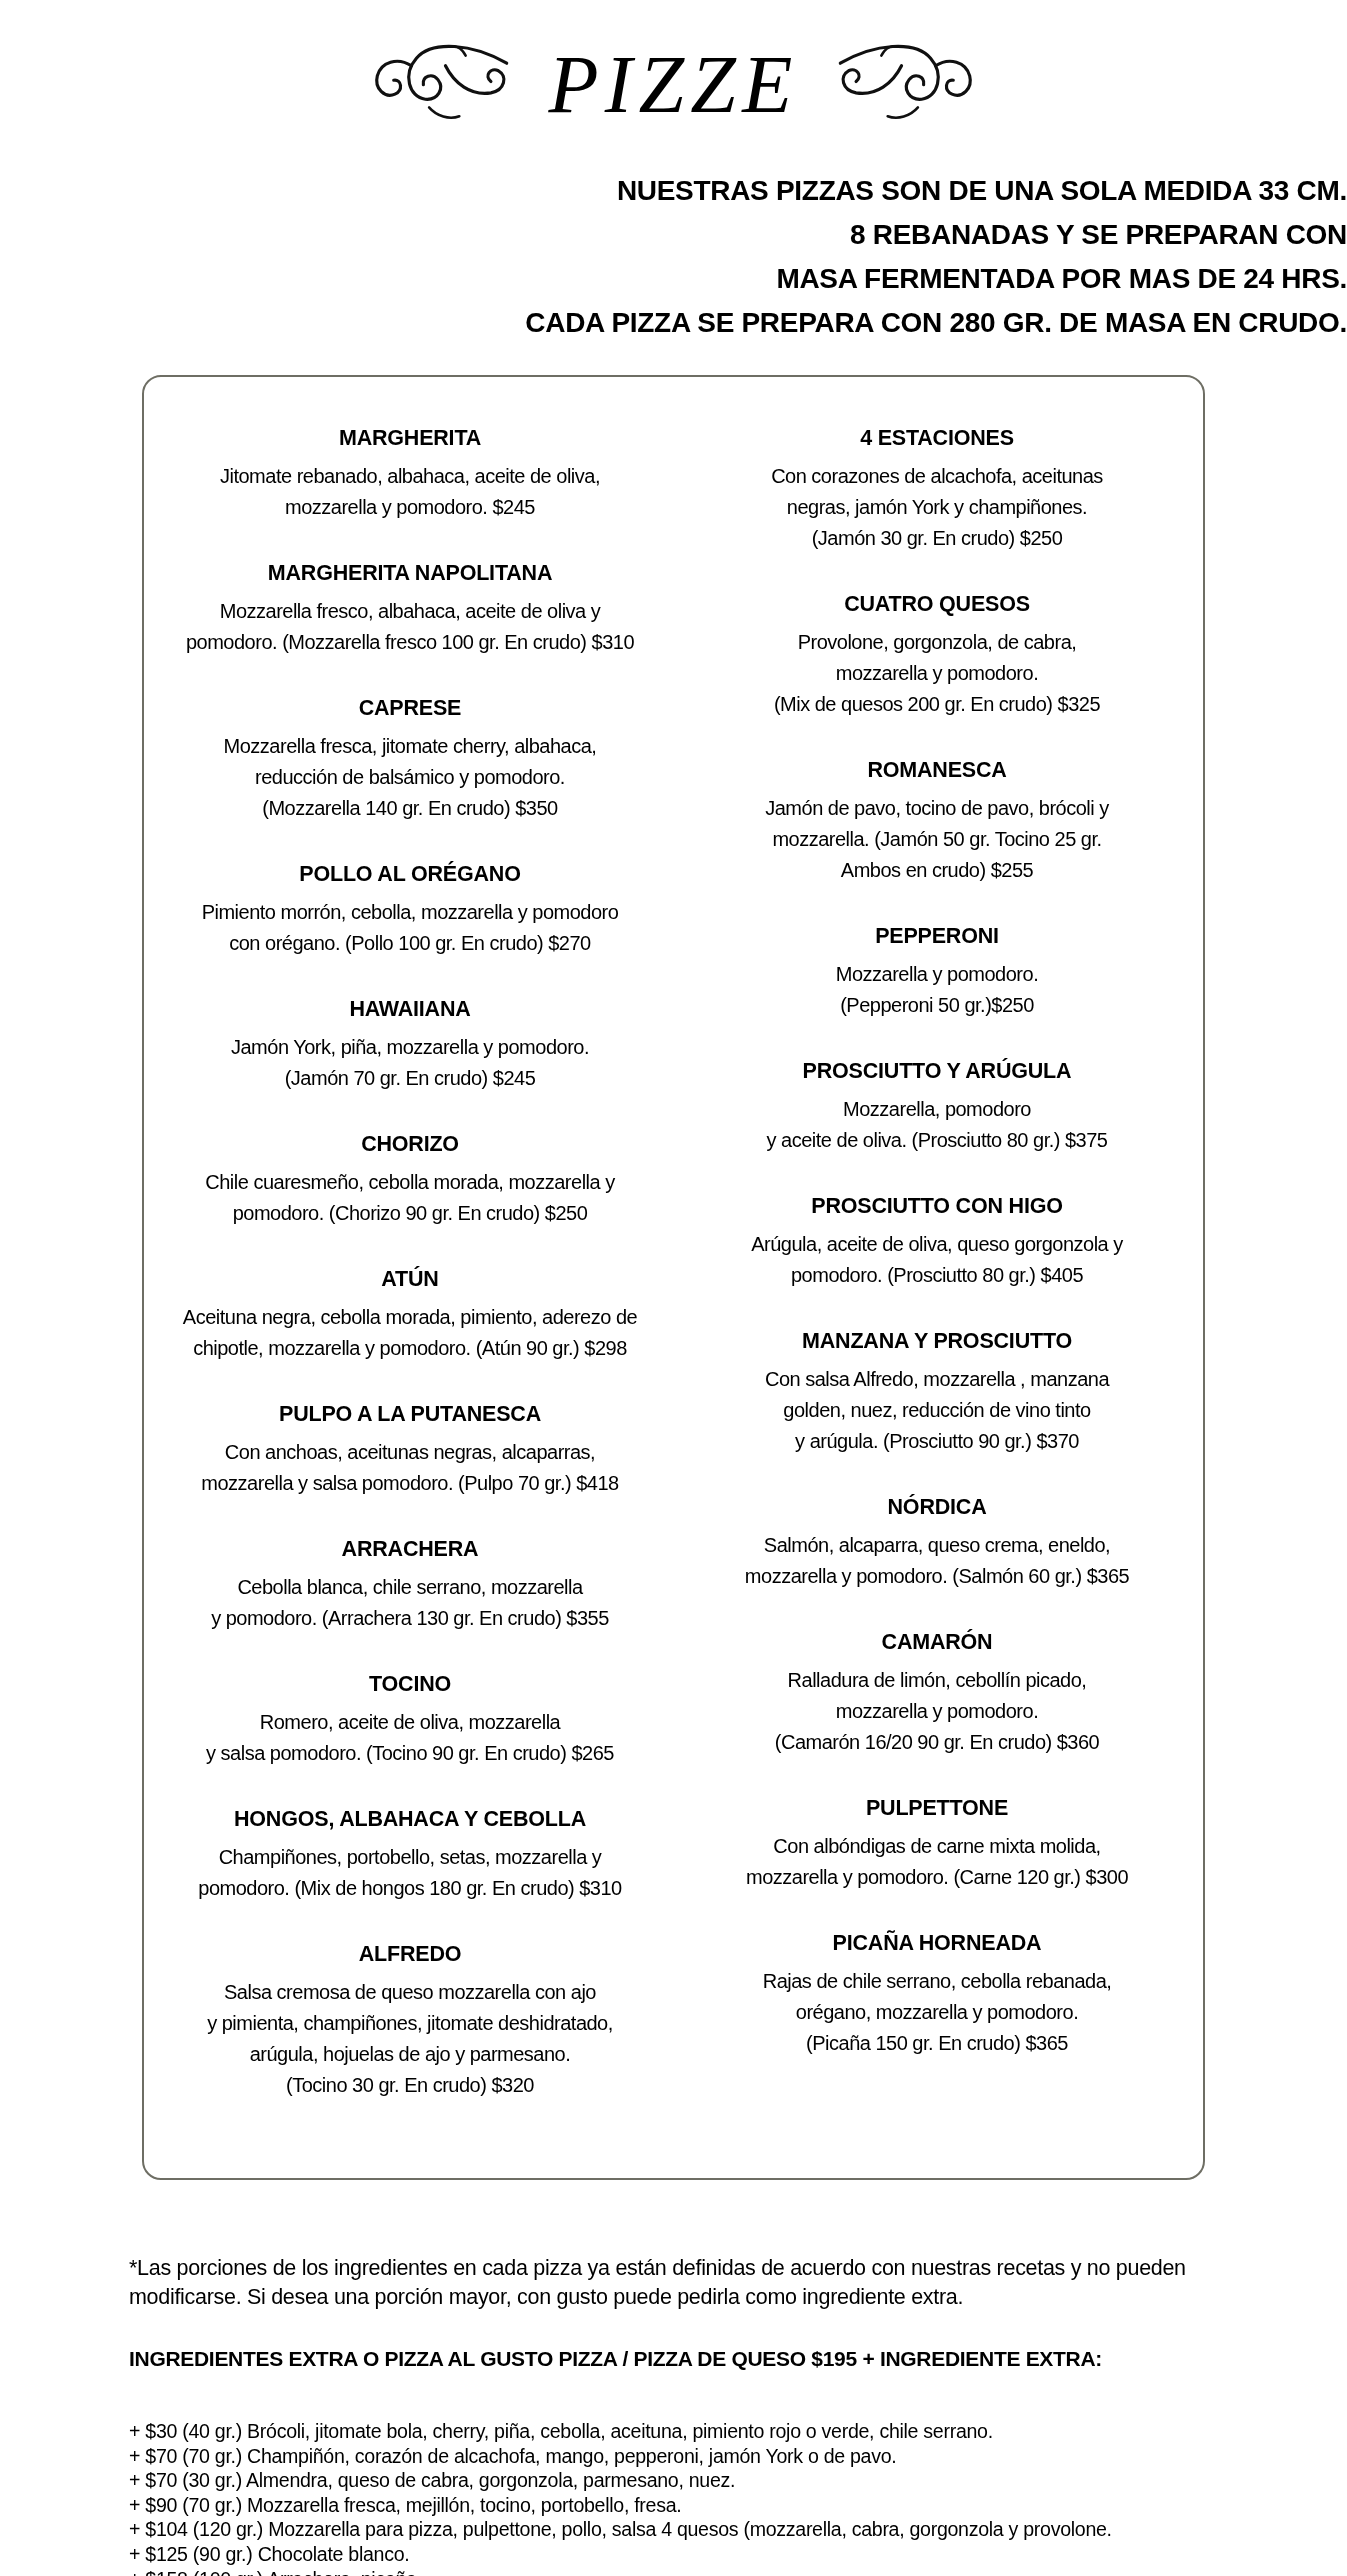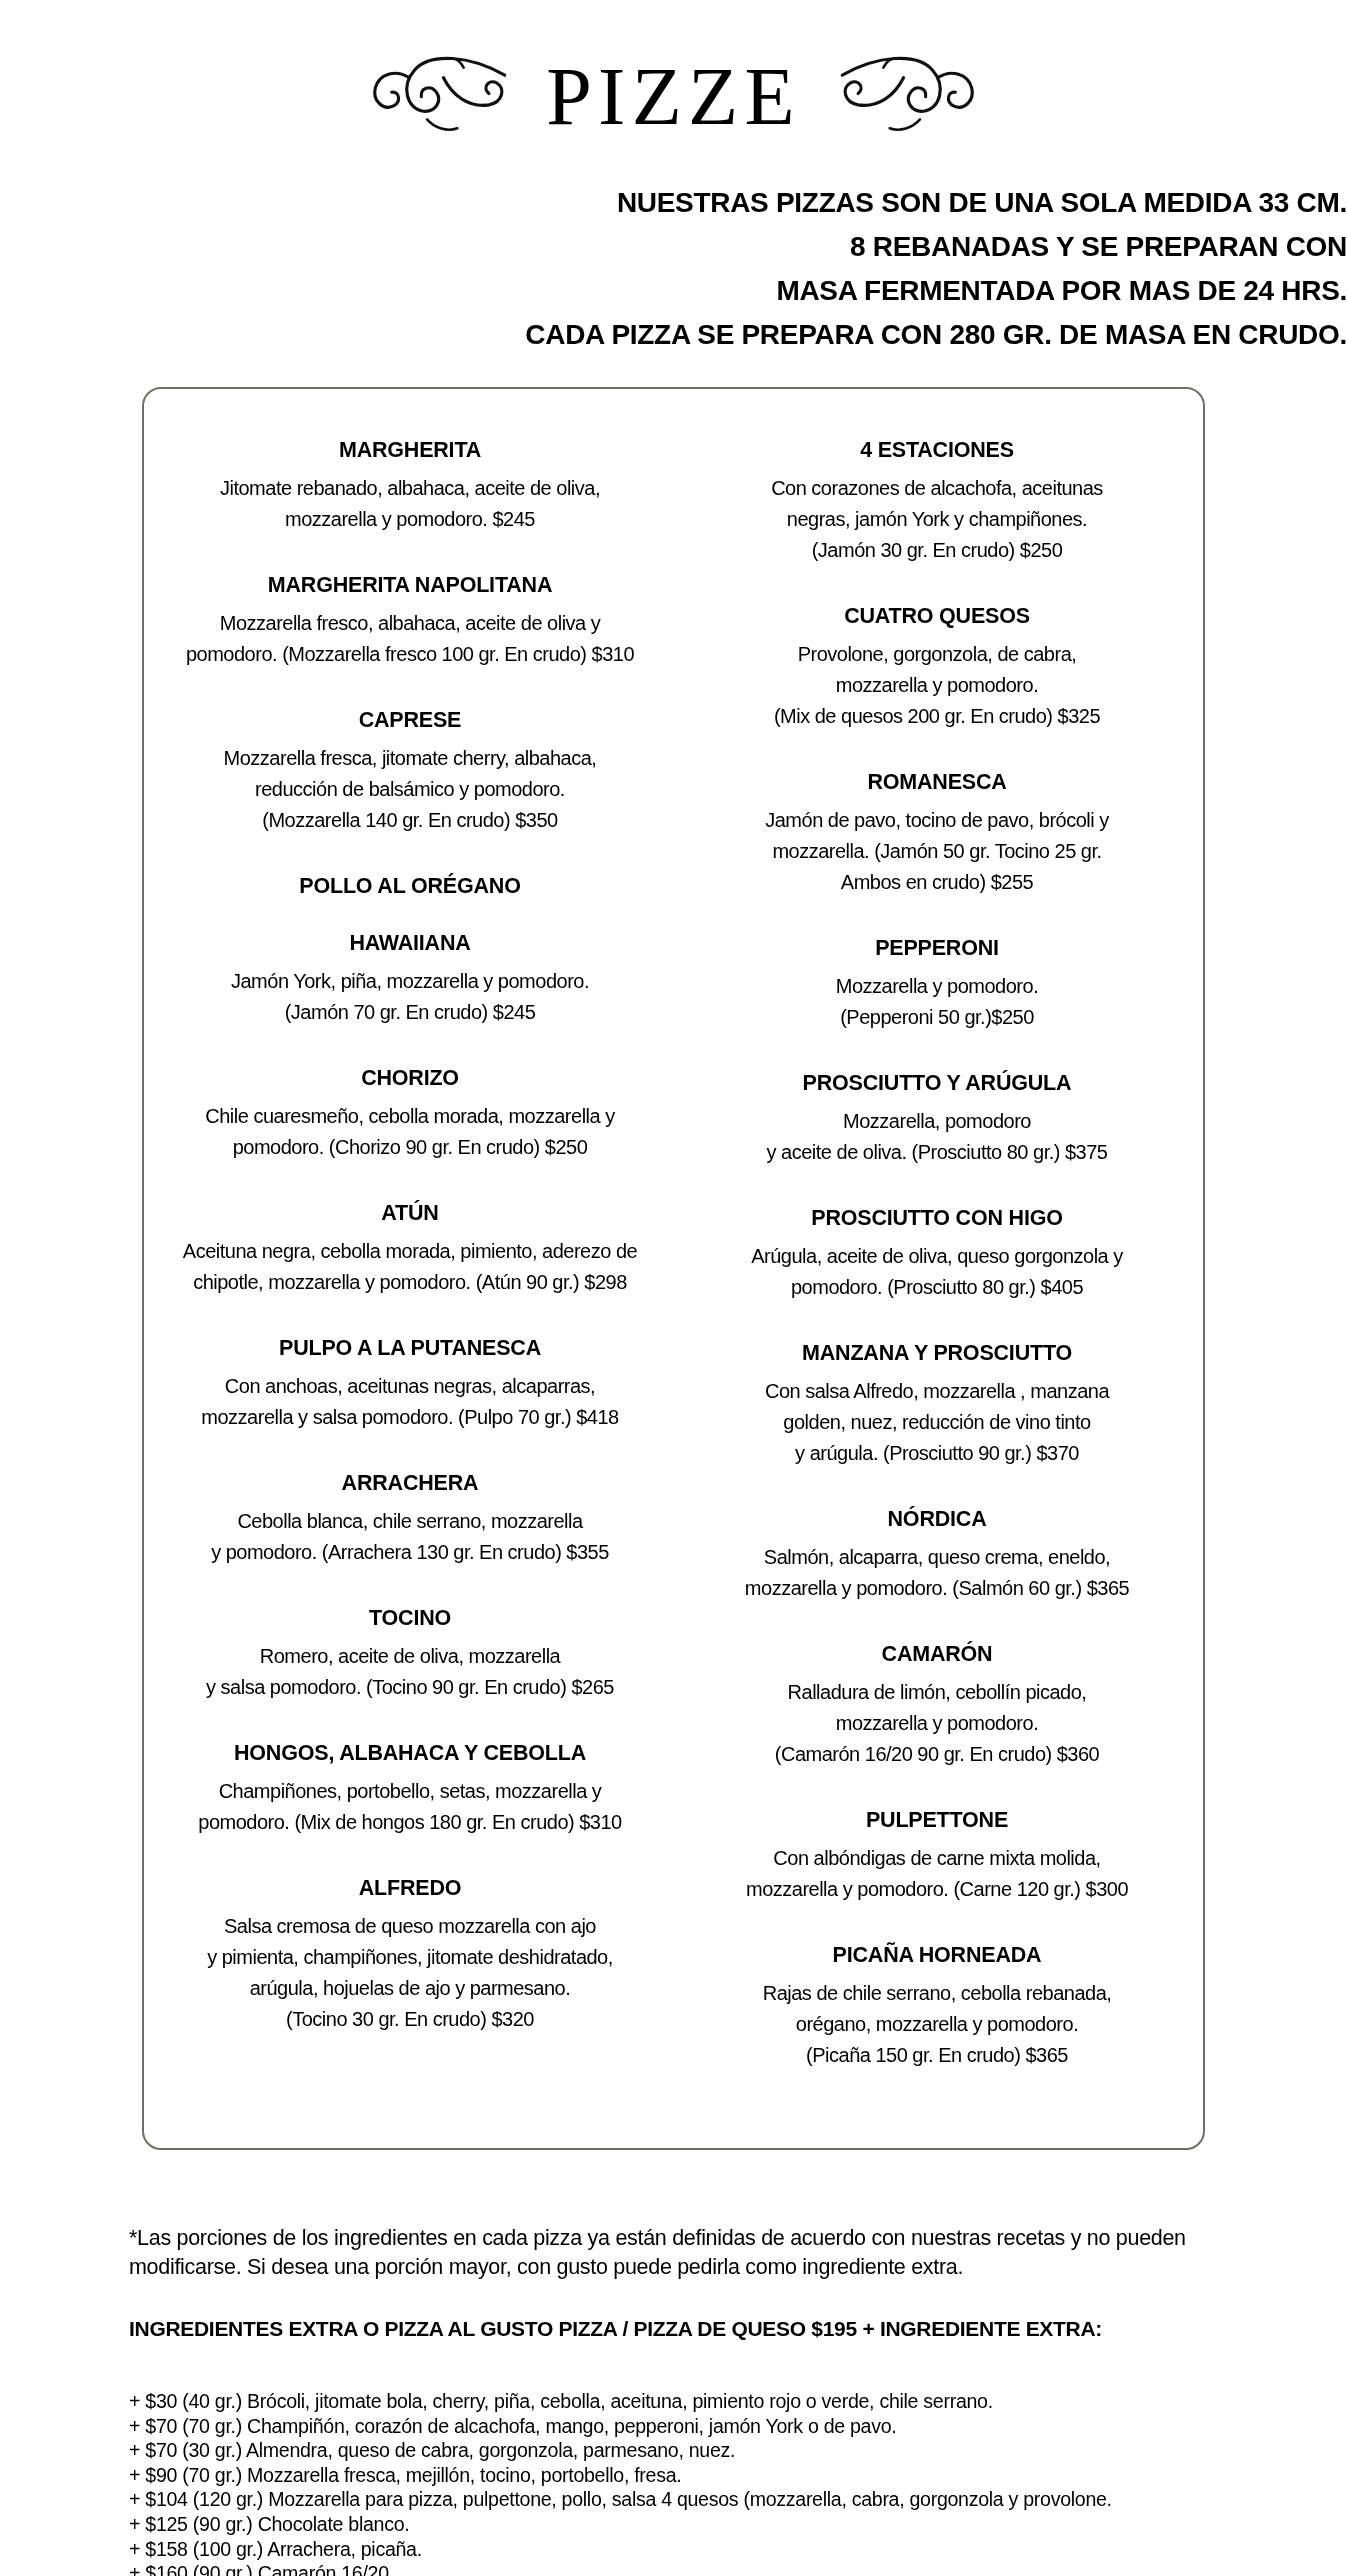--- a/index.html
+++ b/index.html
@@ -7,21 +7,21 @@
     width:1347px;height:2576px;
     font-family:"Liberation Sans",sans-serif;
     color:#000;
     letter-spacing:-0.3px;
   }
   .page{position:relative;width:1347px;height:2576px;background:#fff;overflow:hidden;}
 
   
   .masthead{
     display:flex;align-items:center;justify-content:center;
-    gap:35px;padding-top:51px;
+    gap:35px;padding-top:39px;font-style:italic;
   }
   .page-title{
     font-family:"Liberation Serif",serif;
     font-weight:400;font-size:82px;line-height:1;
     letter-spacing:6.3px;margin:0;
   }
   .flourish{display:inline-block;line-height:0;}
   .flourish svg{display:block;}
   .flourish.right svg{transform:scaleX(-1);}
 
@@ -118,20 +118,22 @@
 
         <article class="item">
           <h3 class="item-name">CAPRESE</h3>
           <p class="item-desc">Mozzarella fresca, jitomate cherry, albahaca,
 reducción de balsámico y pomodoro.
 (Mozzarella 140 gr. En crudo) $350</p>
         </article>
 
         <article class="item">
           <h3 class="item-name">POLLO AL ORÉGANO</h3>
+          <p class="item-desc">Pimiento morrón, cebolla, mozzarella y pomodoro
+con orégano. (Pollo 100 gr. En crudo) $270</p>
         </article>
 
         <article class="item">
           <h3 class="item-name">HAWAIIANA</h3>
           <p class="item-desc">Jamón York, piña, mozzarella y pomodoro.
 (Jamón 70 gr. En crudo) $245</p>
         </article>
 
         <article class="item">
           <h3 class="item-name">CHORIZO</h3>

